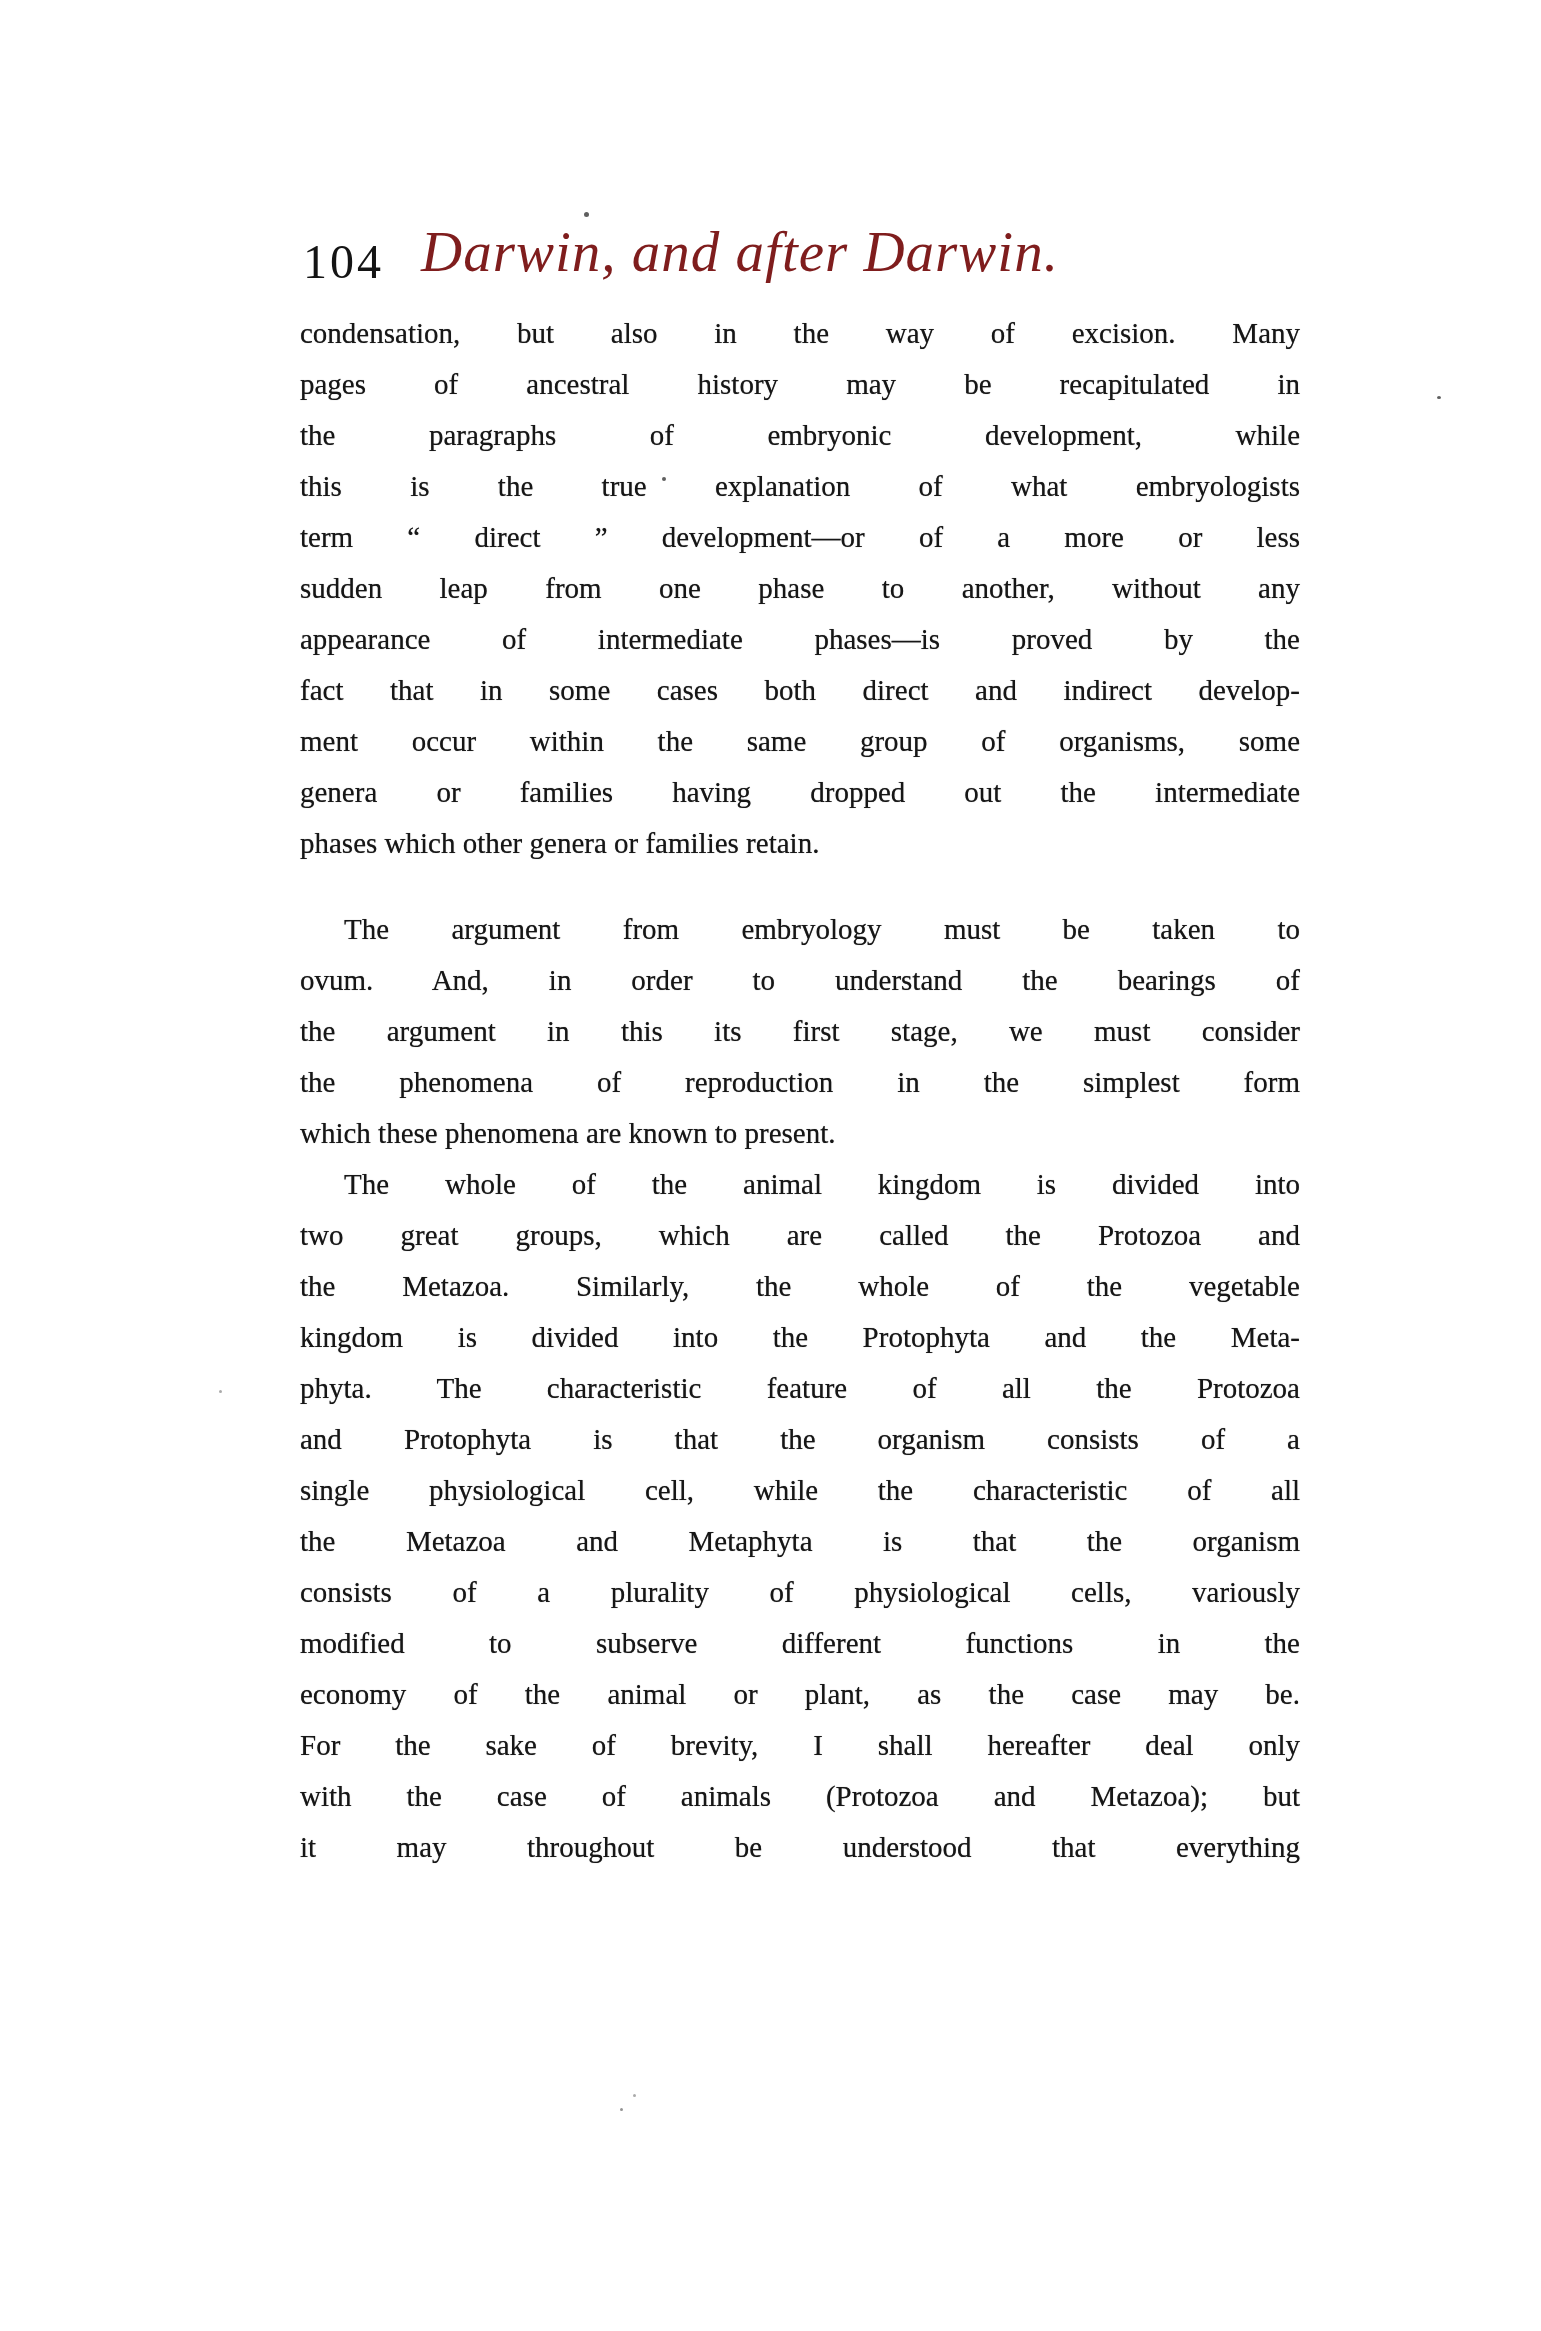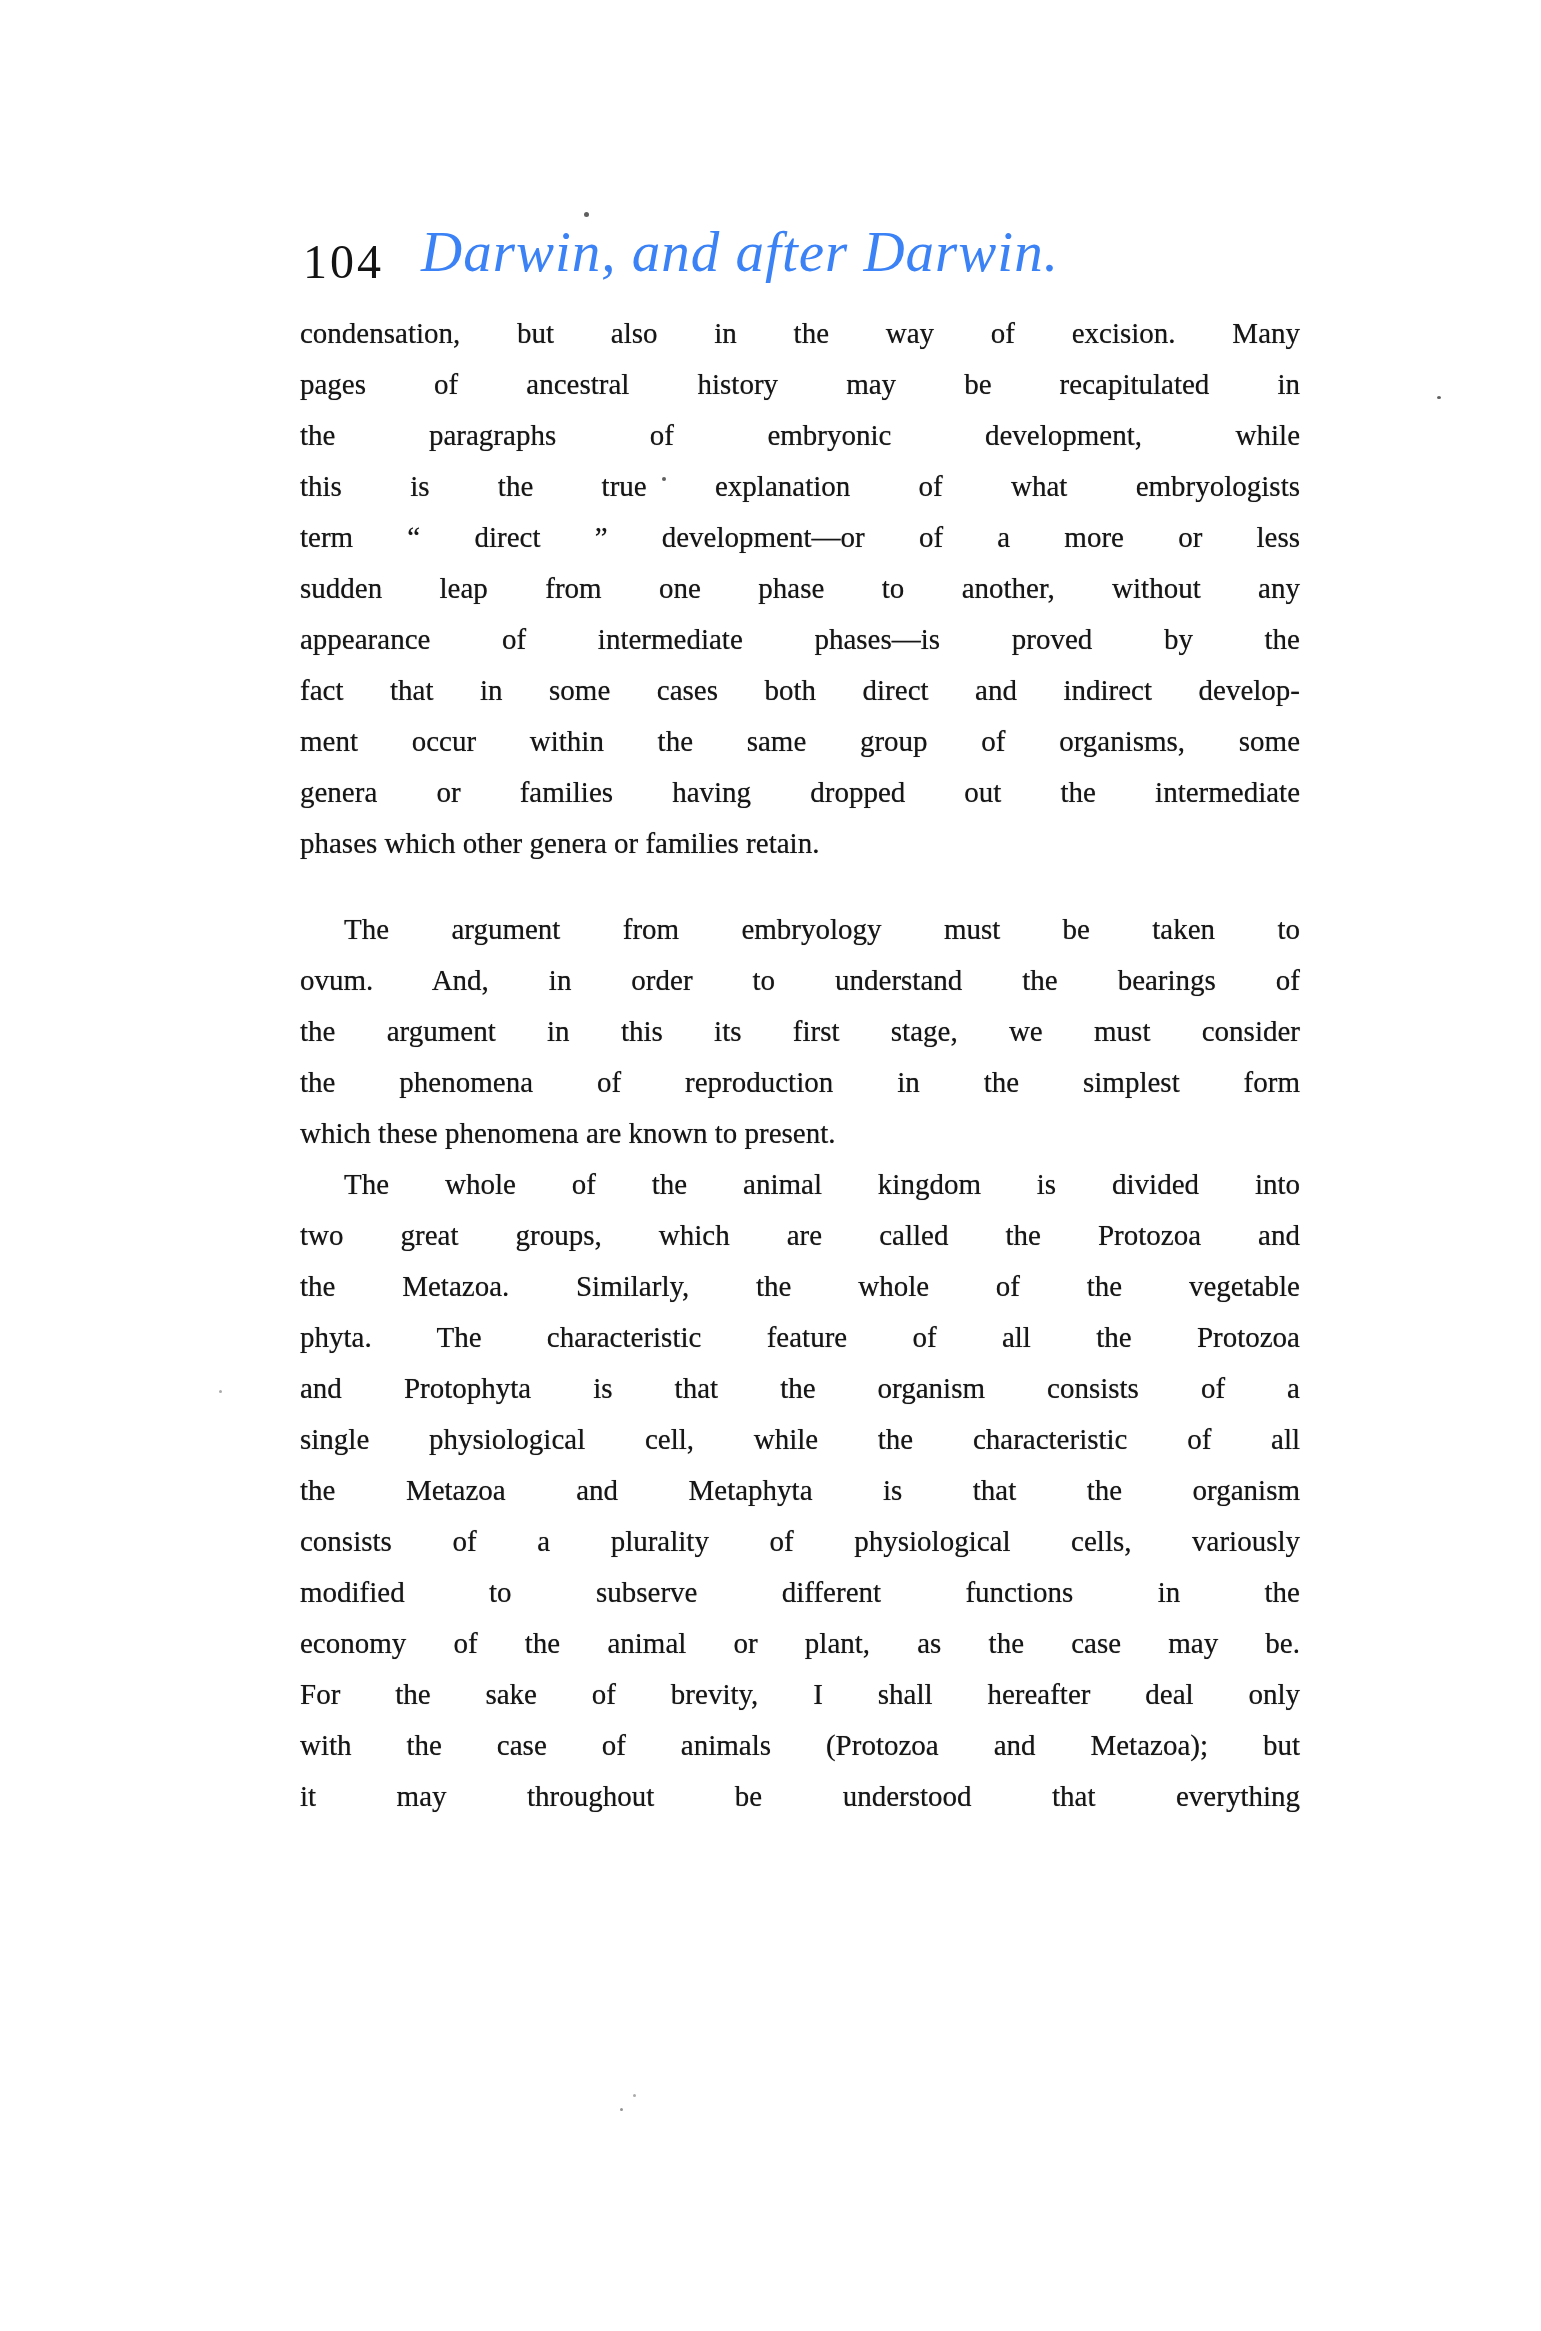--- a/index.html
+++ b/index.html
@@ -30,21 +30,21 @@
     color: #141414;
   }
   .running-title {
     position: absolute;
     left: 740px;
     top: 219px;
     transform: translateX(-50%);
     font-style: italic;
     font-size: 57px;
     white-space: nowrap;
-    color: #3b82f6;
+    color: #7f1d1d;
     letter-spacing: 1px;
   }
   
   .page-body {
     position: absolute;
     left: 300px;
     top: 308px;
     width: 1000px;
     font-size: 29px;
     text-shadow: 0 0 0.7px rgba(10,10,10,0.65);
@@ -96,20 +96,21 @@
         <div class="line just indent">The argument from embryology must be taken to</div>
         <div class="line just">ovum.  And, in order to understand the bearings of</div>
         <div class="line just">the argument in this its first stage, we must consider</div>
         <div class="line just">the phenomena of reproduction in the simplest form</div>
         <div class="line">which these phenomena are known to present.</div>
       </div>
       <div class="paragraph">
         <div class="line just indent">The whole of the animal kingdom is divided into</div>
         <div class="line just">two great groups, which are called the Protozoa and</div>
         <div class="line just">the Metazoa.  Similarly, the whole of the vegetable</div>
+        <div class="line just">kingdom is divided into the Protophyta and the Meta-</div>
         <div class="line just">phyta.  The characteristic feature of all the Protozoa</div>
         <div class="line just">and Protophyta is that the organism consists of a</div>
         <div class="line just">single physiological cell, while the characteristic of all</div>
         <div class="line just">the Metazoa and Metaphyta is that the organism</div>
         <div class="line just">consists of a plurality of physiological cells, variously</div>
         <div class="line just">modified to subserve different functions in the</div>
         <div class="line just">economy of the animal or plant, as the case may be.</div>
         <div class="line just">For the sake of brevity, I shall hereafter deal only</div>
         <div class="line just">with the case of animals (Protozoa and Metazoa); but</div>
         <div class="line just">it may throughout be understood that everything</div>

